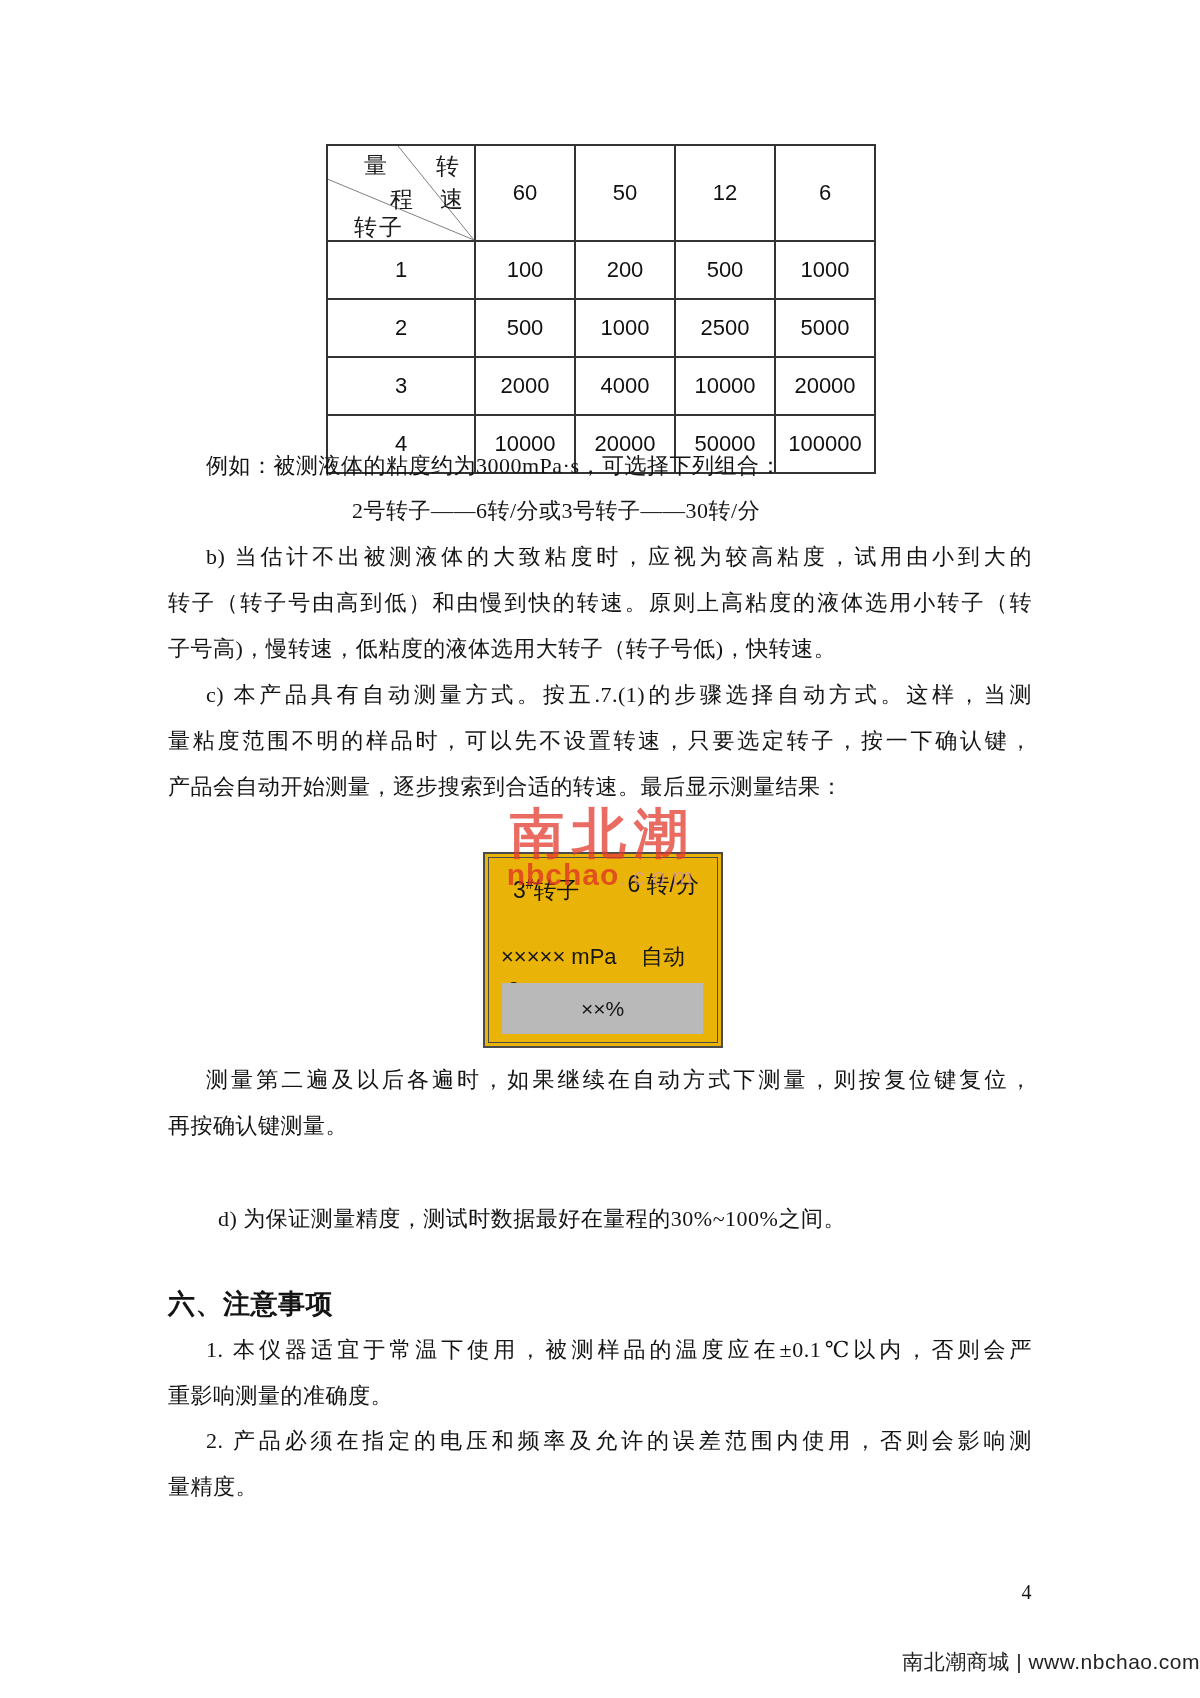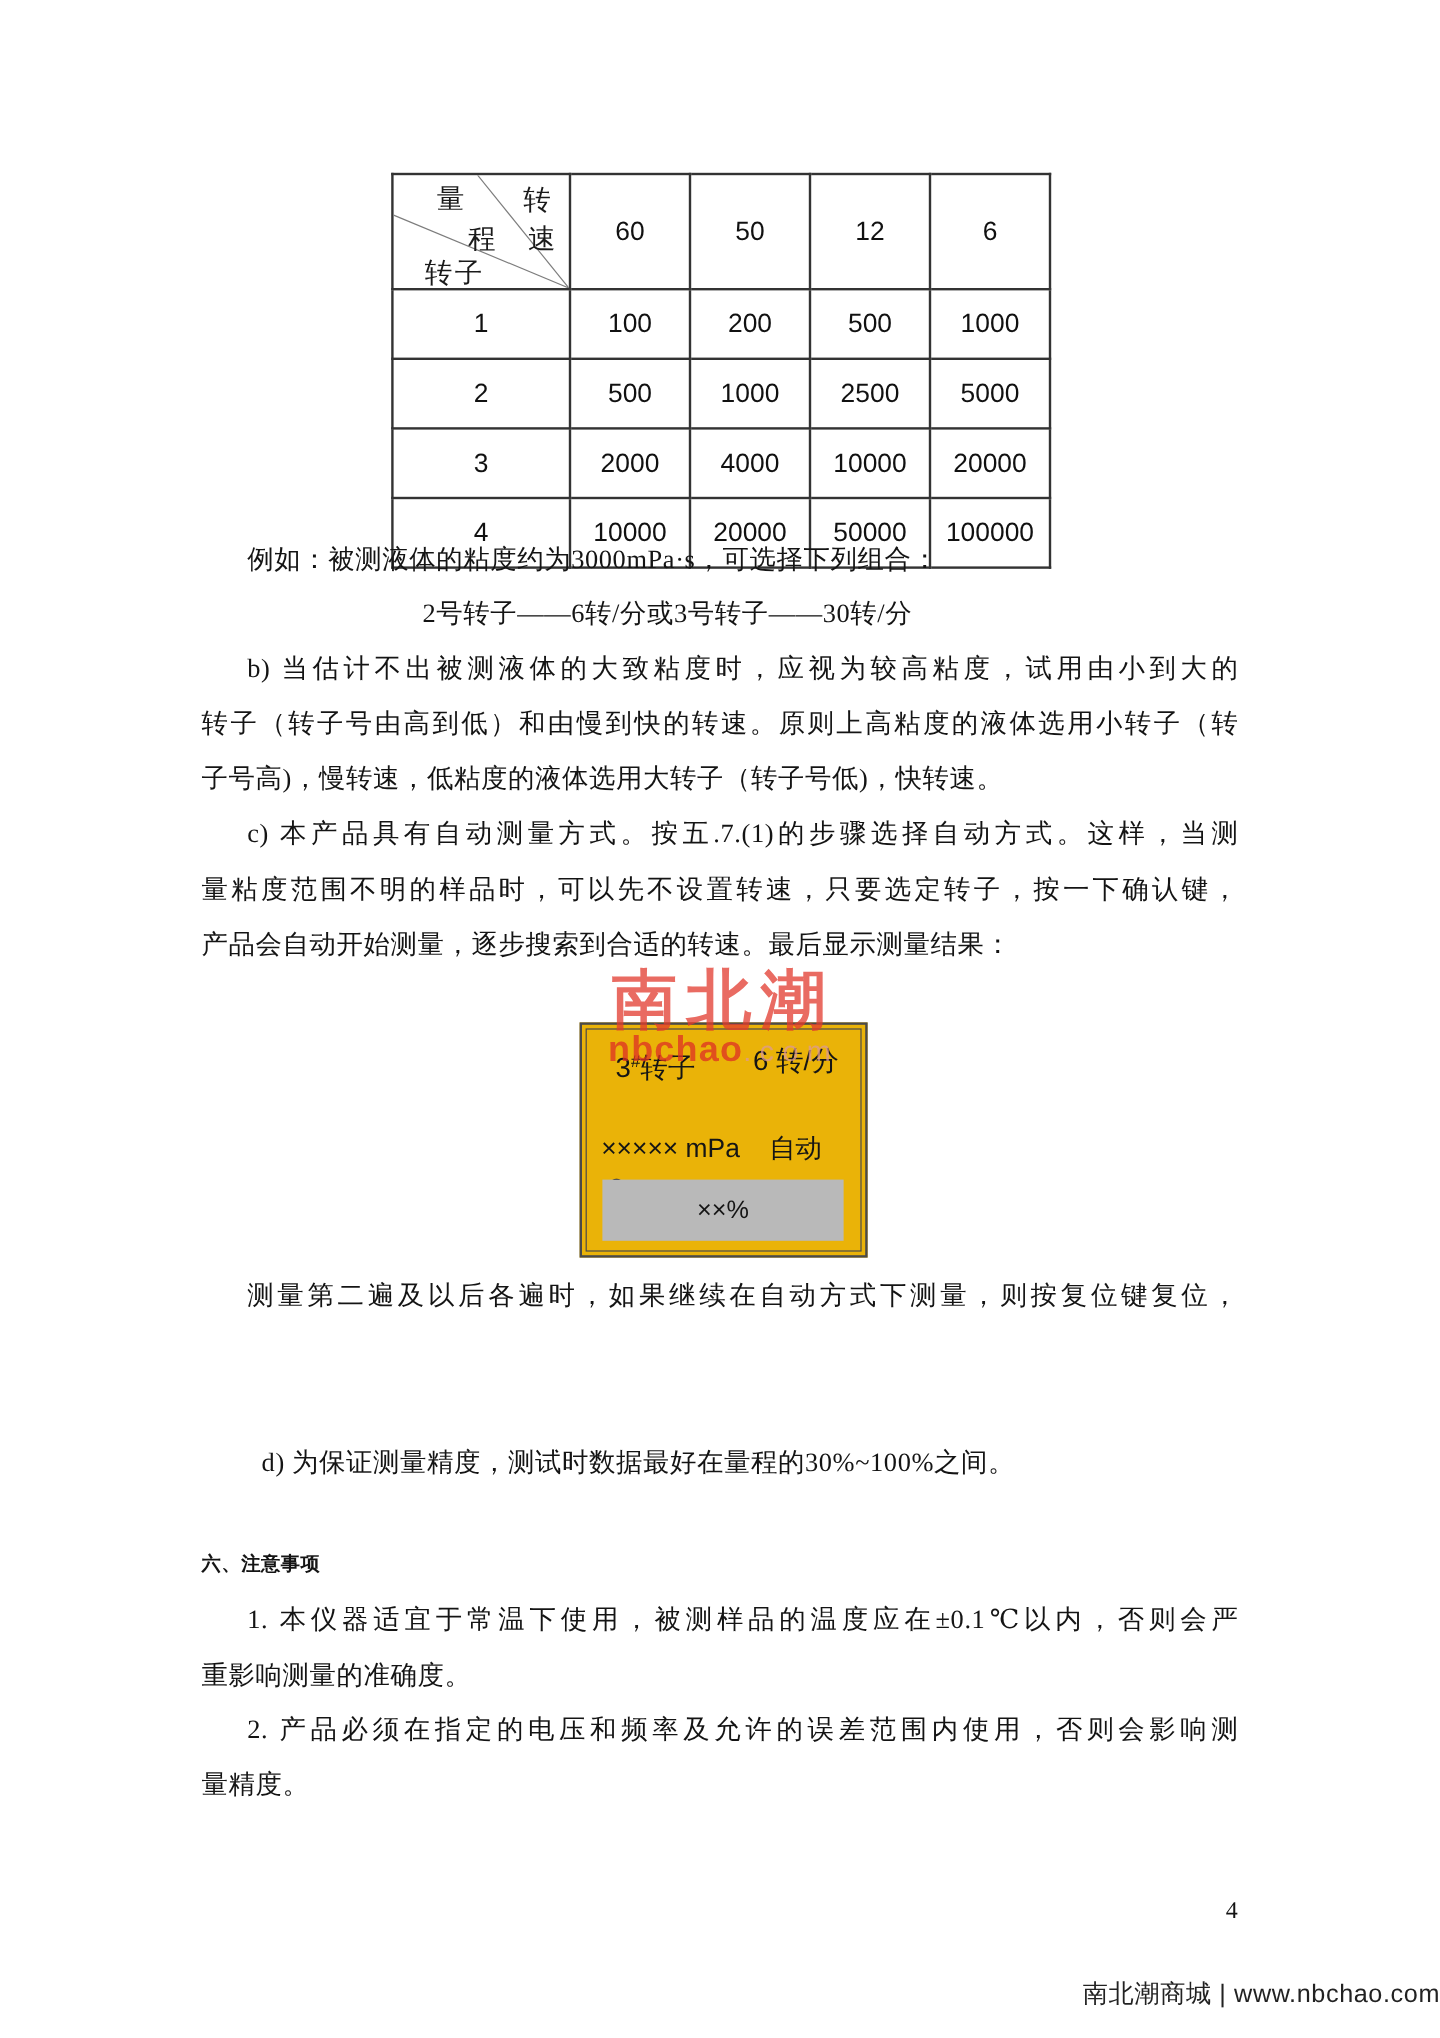--- a/index.html
+++ b/index.html
@@ -38,21 +38,21 @@
   .line {
     position:absolute; left:168px; width:864px; height:32px;
     font-size:22px; line-height:32px; letter-spacing:0.5px; white-space:nowrap;
   }
   .full { white-space:normal; text-align:justify; text-align-last:justify; }
   .ind1 { text-indent:38px; }
   .ind2 { text-indent:50px;margin-top:47px; }
   .center-line { left:352px; width:auto; }
   .heading {
     font-family:"Liberation Sans","DejaVu Sans",sans-serif;
-    font-weight:bold; font-size:16px;
+    font-weight:bold; font-size:27px;
   }
   .pagenum { text-align:right; font-size:20px; }
   .footer {
     left:0; width:1200px; text-align:right;
     font-family:"Liberation Sans","DejaVu Sans",sans-serif;
     font-size:21px; color:#222;
   }
 
   
   .disp-box {
@@ -176,20 +176,21 @@
   </div>
 
   <div class="watermark">
     <div class="wm-chars">南北潮</div>
     <div class="wm-domain">
       <span class="wm-bold">nbchao</span><span class="wm-tail">.com</span>
     </div>
   </div>
 
   <div class="line full ind1" style="top:1064px">测量第二遍及以后各遍时，如果继续在自动方式下测量，则按复位键复位，</div>
+  <div class="line" style="top:1110px">再按确认键测量。</div>
 
   <div class="line ind2" style="top:1156px">d) 为保证测量精度，测试时数据最好在量程的30%~100%之间。</div>
 
   <div class="line heading" style="top:1288px">六、注意事项</div>
   <div class="line full ind1" style="top:1334px">1.  本仪器适宜于常温下使用，被测样品的温度应在±0.1℃以内，否则会严</div>
   <div class="line" style="top:1380px">重影响测量的准确度。</div>
   <div class="line full ind1" style="top:1425px">2.  产品必须在指定的电压和频率及允许的误差范围内使用，否则会影响测</div>
   <div class="line" style="top:1471px">量精度。</div>
 
   <div class="line pagenum" style="top:1576px">4</div>

